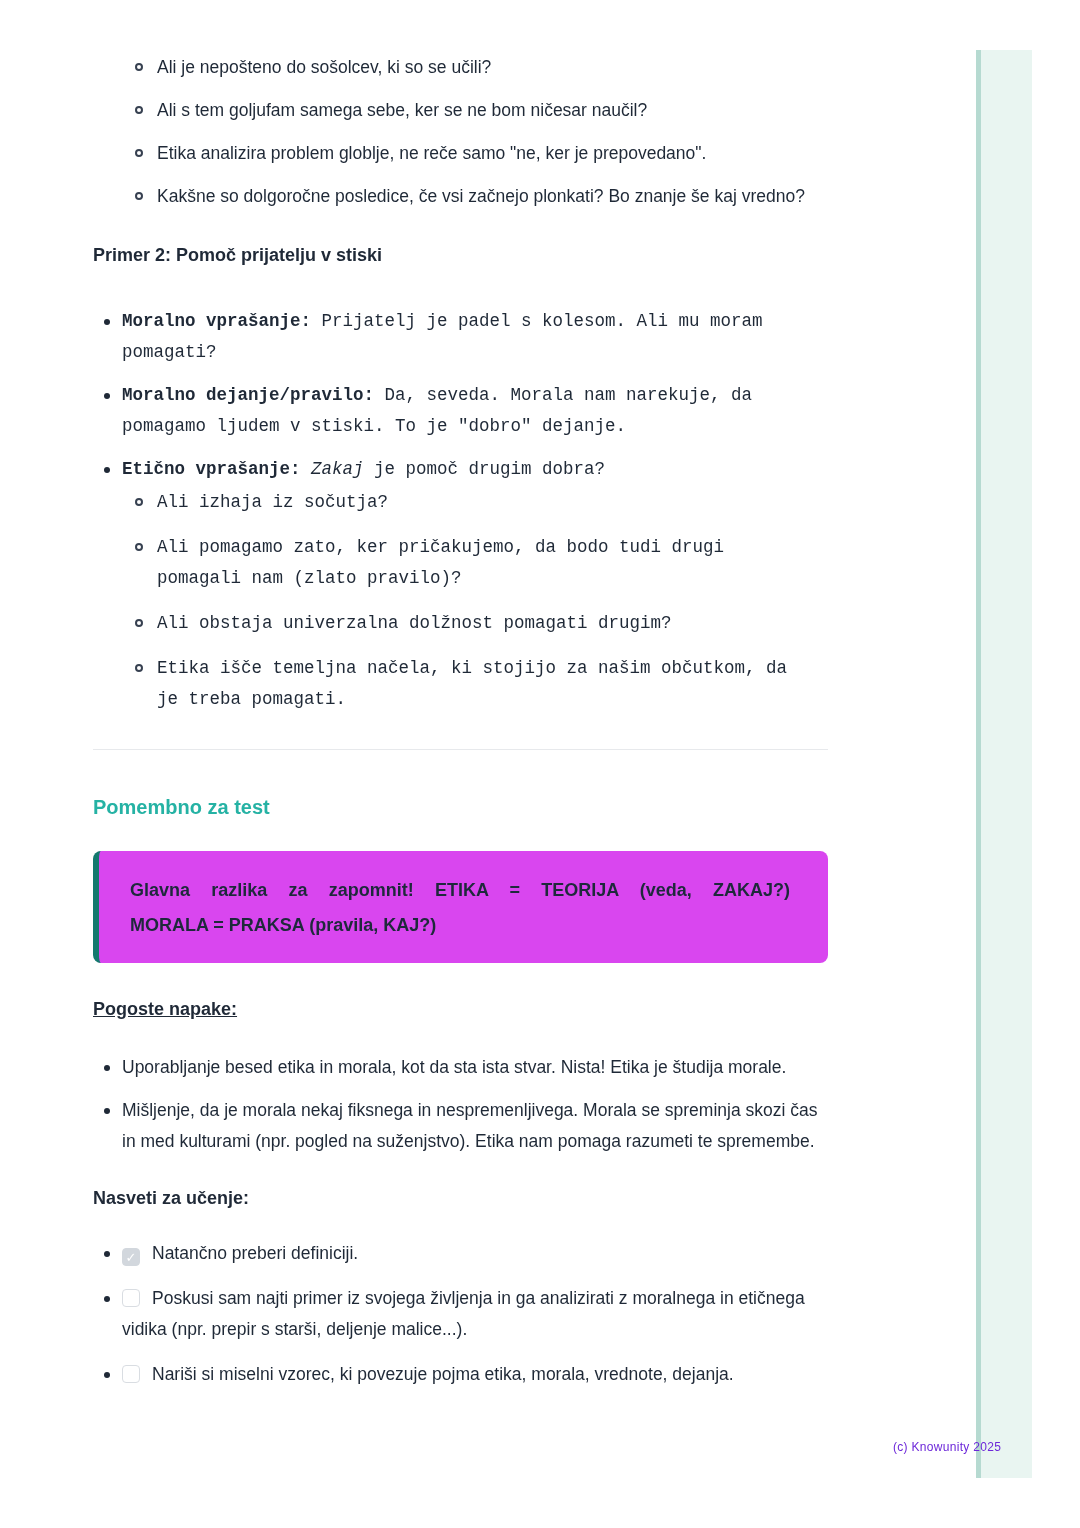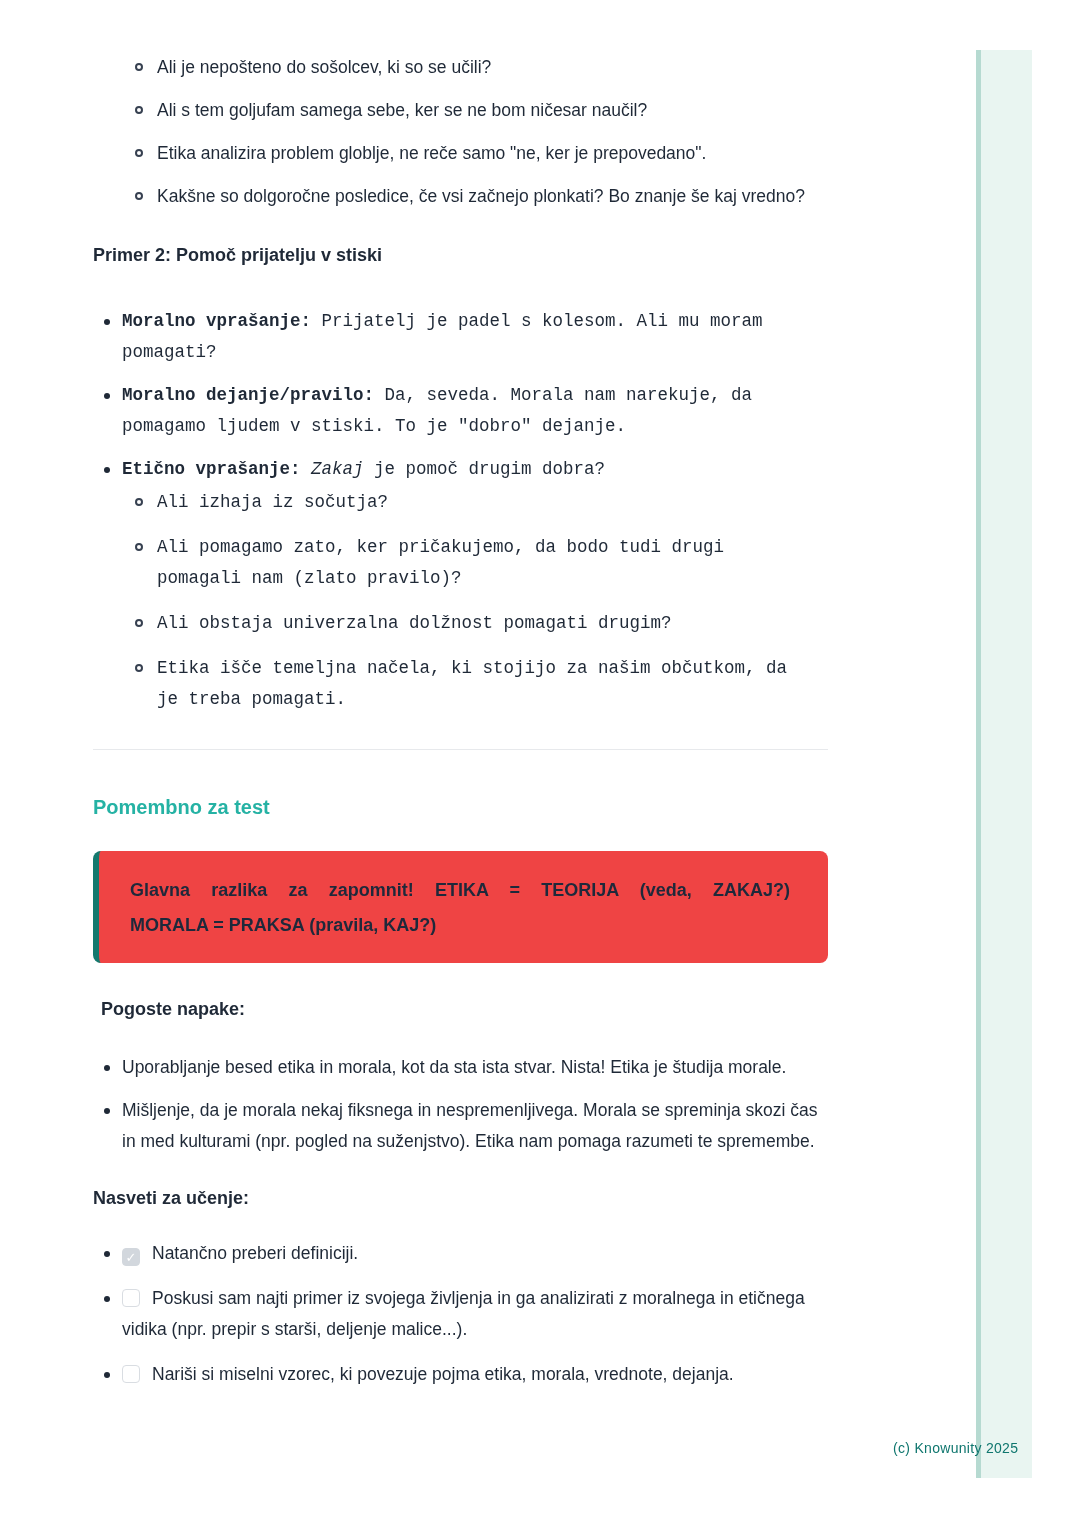--- a/index.html
+++ b/index.html
@@ -11,21 +11,21 @@
     position: relative; overflow: hidden;
   }
   .page { position: relative; width: 1080px; height: 1528px; background: #fff; }
 
   
   .side-line  { position: absolute; left: 976px; top: 50px; width: 5px;  height: 1428px; background: #b6dad1; }
   .side-panel { position: absolute; left: 981px; top: 50px; width: 51px; height: 1428px; background: #e9f5f1; }
 
   .footer {
     position: absolute; left: 893px; top: 1440px; z-index: 3;
-    font-size: 14px; letter-spacing: 0.3px; color: #0f766e;
+    font-size: 12px; letter-spacing: 0.3px; color: #6d28d9;
   }
 
   .content {
     position: absolute; left: 93px; top: 52px; width: 735px; z-index: 2;
     color: #1f2937; font-size: 17.5px; line-height: 31px;
   }
 
   ul { list-style: none; }
   li { display: flex; align-items: flex-start; }
   .txt { flex: 1; padding-right: 10px; }
@@ -41,33 +41,33 @@
   .sublist--top > li { margin-bottom: 12px; }
   .sublist--nested { margin-top: 2px; }
   .circle-col { flex: 0 0 35px; }
   .circle { display: block; width: 8px; height: 8px; border-radius: 50%; border: 2px solid #374151; margin: 11px 0 0 13px; background: transparent; }
 
   strong { font-weight: bold; }
   em { font-style: italic; }
 
   h3.block-heading { font-size: 18px; line-height: 26px; font-weight: bold; color: #1f2937; }
   .h-primer   { margin: 30px 0 0 0; }
-  .h-mistakes { margin: 33px 0 0 8px; }
+  .h-mistakes { margin: 33px 0 0 0; text-decoration: underline; }
   .h-tips     { margin: 28px 0 0 0; }
   .mainlist--primer   { margin-top: 38px; font-family: Liberation Mono, monospace; }
   .mainlist--mistakes { margin-top: 30px; }
   .checklist          { margin-top: 27px; }
 
   hr.divider { border: none; border-top: 1px solid #e7e9ec; margin-top: 20px; }
 
   h2.section-title { margin-top: 39px; font-size: 20px; line-height: 36px; font-weight: bold; color: #25b2a4; }
 
   .callout {
     margin-top: 26px;
-    background: #ef4444;
+    background: #d946ef;
     border-left: 6px solid #14796e;
     border-radius: 8px;
     padding: 22px 38px 20px 31px;
     font-weight: bold; font-size: 18px; line-height: 35px; color: #1e293b;
   }
   .callout .line1 { text-align: justify; text-align-last: justify; }
 
   
   .checklist > li { margin-bottom: 14px; }
   .checkbox {

